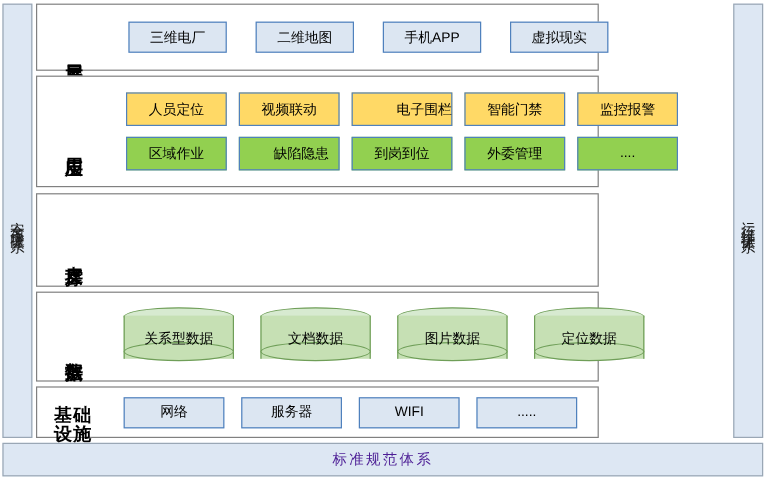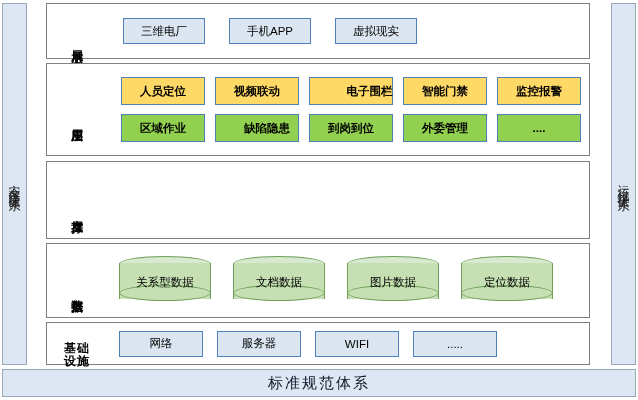--- a/index.html
+++ b/index.html
@@ -23,32 +23,32 @@
     writing-mode:vertical-rl;text-orientation:upright;
     font-size:12px;color:#1c1c1c;letter-spacing:3px;line-height:1;
   }
 
   
   .bottom-bar{
     position:absolute;left:2px;top:369px;width:634px;height:28px;
     background:#dde7f3;border:1px solid #9aa7b5;box-sizing:border-box;
     display:flex;align-items:center;justify-content:center;
   }
-  .bottom-bar span{font-size:15px;color:#0f172a;letter-spacing:2px;}
+  .bottom-bar span{font-size:12px;color:#4c1d95;letter-spacing:2px;}
 
   
   .layer{
-    position:absolute;left:46px;width:544px;
+    position:absolute;left:30px;width:469px;
     border:1px solid #808080;background:#ffffff;box-sizing:border-box;
     display:flex;align-items:center;
   }
   .layer-label{
     width:60px;flex:0 0 60px;
     display:flex;align-items:center;justify-content:center;
-    font-size:12px;font-weight:bold;color:#000;
+    font-size:15px;font-weight:bold;color:#000;
     line-height:1.02;text-align:left;margin-top:22px;
   }
   .layer-label.vert{writing-mode:vertical-rl;text-orientation:upright;letter-spacing:1px;}
   .layer-label.two-line{flex-direction:column;letter-spacing:1px;}
   .layer-body{flex:1 1 auto;display:flex;flex-direction:column;justify-content:center;height:100%;}
   .row{display:flex;align-items:center;}
 
   
   .node{
     box-sizing:border-box;display:flex;align-items:center;justify-content:center;
@@ -89,29 +89,30 @@
 
   <div class="side-bar right">
     <span>运行维护体系</span>
   </div>
 
   <div class="layer" style="top:3px;height:56px;">
     <div class="layer-label vert">展示层</div>
     <div class="layer-body">
       <div class="row" style="gap:24px;padding-left:16px;">
         <div class="node blue" style="width:82px;height:26px;">三维电厂</div>
+        <div class="node blue" style="width:82px;height:26px;">二维地图</div>
         <div class="node blue" style="width:82px;height:26px;">手机APP</div>
         <div class="node blue" style="width:82px;height:26px;">虚拟现实</div>
       </div>
     </div>
   </div>
 
   <div class="layer" style="top:63px;height:93px;">
     <div class="layer-label vert">应用层</div>
-    <div class="layer-body" style="gap:9px;font-weight:bold;">
+    <div class="layer-body" style="gap:9px;">
       <div class="row" style="gap:10px;padding-left:14px;">
         <div class="node yellow" style="width:84px;height:28px;">人员定位</div>
         <div class="node yellow" style="width:84px;height:28px;">视频联动</div>
         <div class="node yellow" style="width:84px;height:28px;padding-left:37px;">电子围栏</div>
         <div class="node yellow" style="width:84px;height:28px;">智能门禁</div>
         <div class="node yellow" style="width:84px;height:28px;">监控报警</div>
       </div>
       <div class="row" style="gap:10px;padding-left:14px;">
         <div class="node green" style="width:84px;height:28px;">区域作业</div>
         <div class="node green" style="width:84px;height:28px;padding-left:20px;">缺陷隐患</div>

